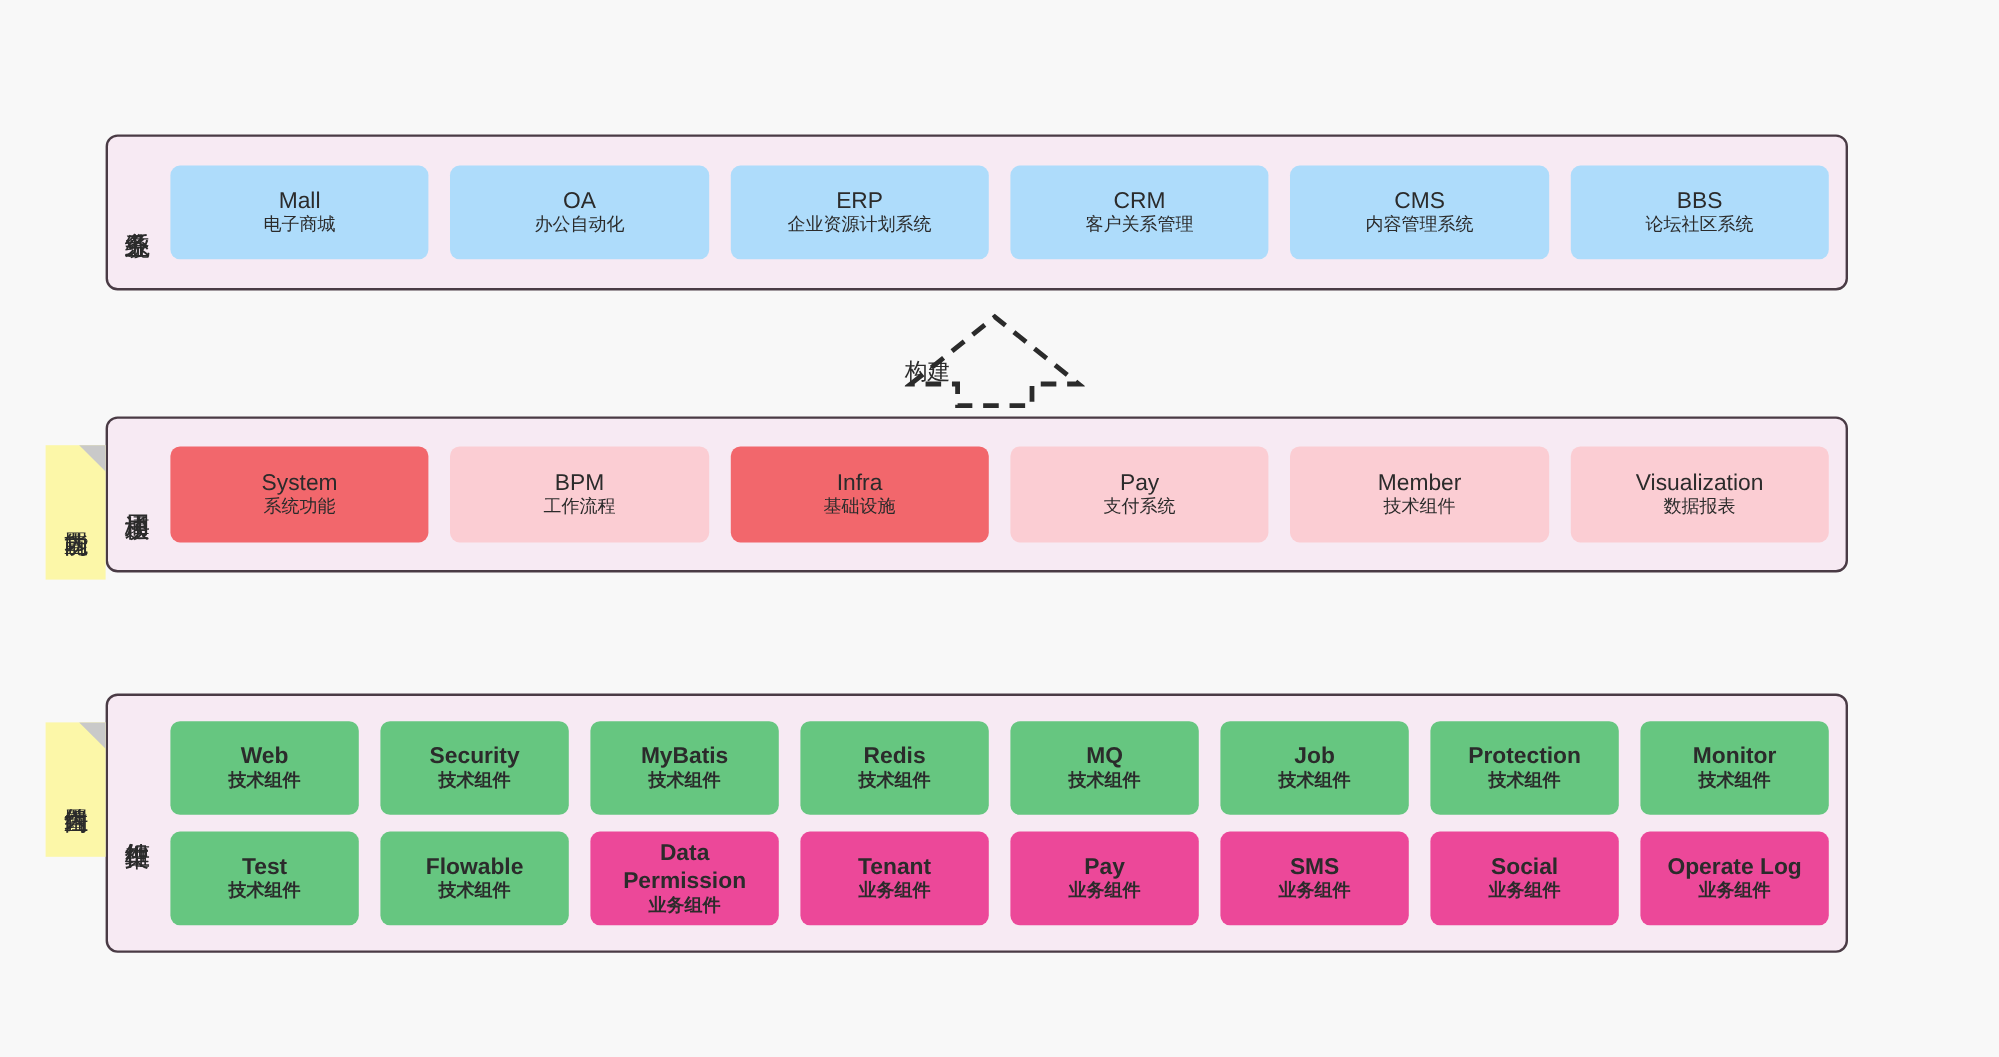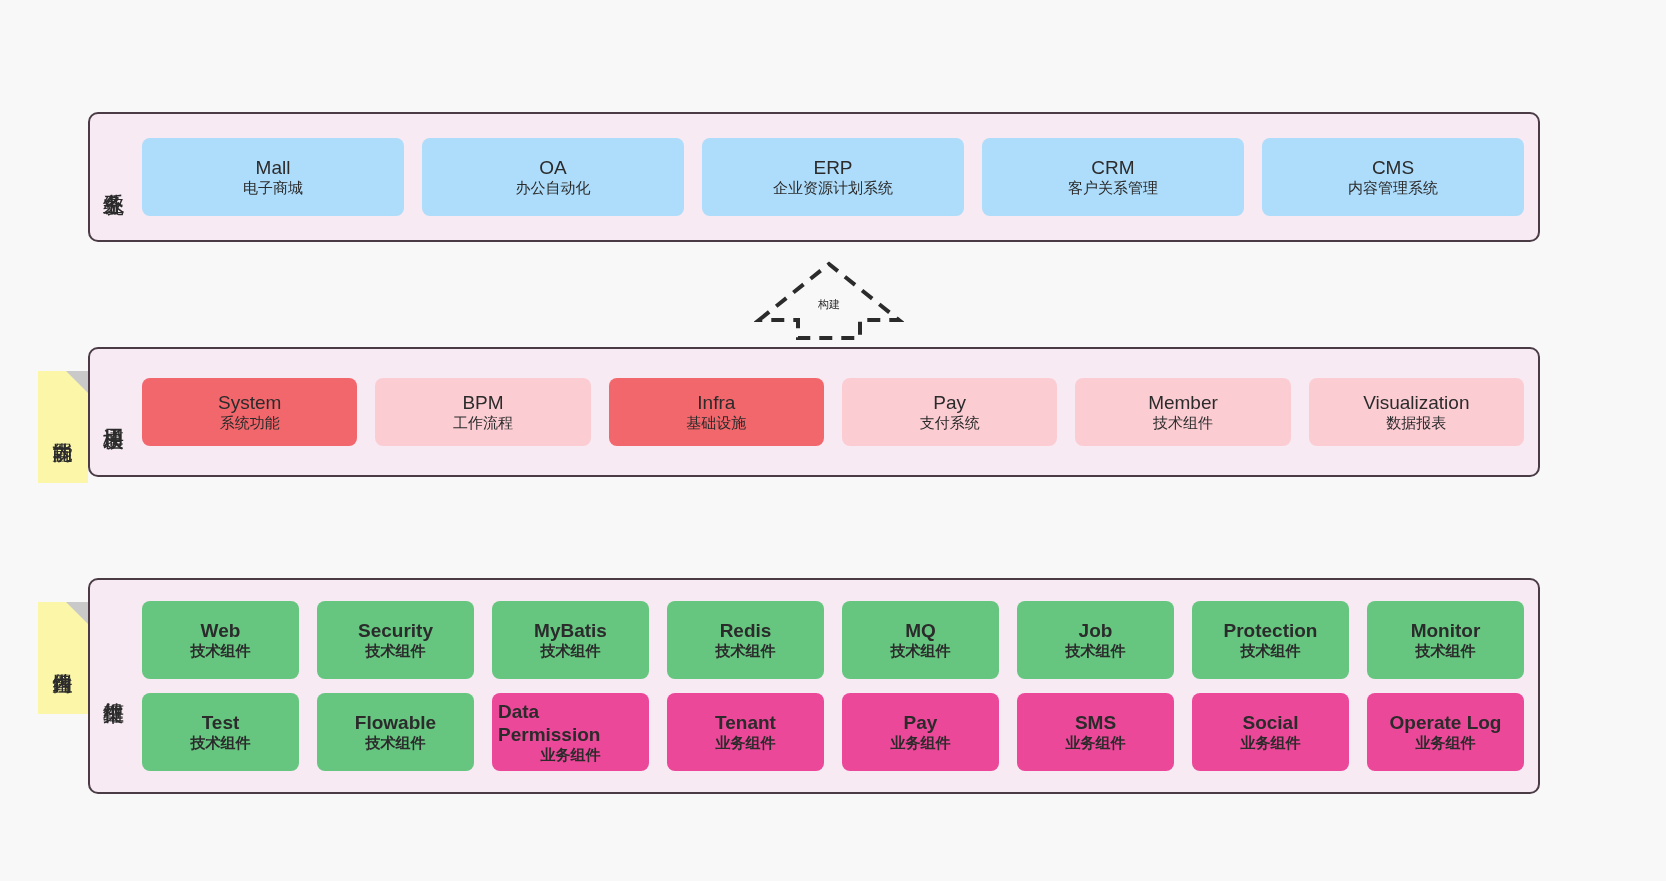--- a/index.html
+++ b/index.html
@@ -61,41 +61,42 @@
 
   
   .box {
     flex: 1 1 0;
     min-width: 0;
     border-radius: 8px;
     display: flex;
     flex-direction: column;
     align-items: center;
     justify-content: center;
+    text-align: center;
     color: #2b2b2b;
     line-height: 1.22;
     padding: 0 6px;
     user-select: none;
   }
   .box .t1 { font-size: 19px; }
   .box .t2 { font-size: 15px; }
 
   .blue   { background: #aedcfb; }
   .redd   { background: #f2676c; }
   .pinkl  { background: #fbcdd3; }
   .greend { background: #66c680; }
   .greenl { background: #ec4899; }
 
   
   #layer-business { left: 88px;  top: 112px; width: 1452px; height: 130px; }
   #layer-modules  { left: 88px;  top: 347px; width: 1452px; height: 130px; }
   #layer-frame    { left: 88px;  top: 578px; width: 1452px; height: 216px; }
 
   #layer-business .row { gap: 18px; height: 78px; }
-  #layer-modules  .row { gap: 18px; height: 68px; }
+  #layer-modules  .row { gap: 18px; height: 80px; }
   #layer-frame    .row { height: 78px; gap: 18px; }
 
   #layer-business .layer-body,
   #layer-modules  .layer-body { padding-left: 6px; }
   #layer-frame .layer-body { padding: 0 14px 0 6px; }
 
   
   .note {
     position: absolute;
     background: #fcf7a8;
@@ -119,22 +120,22 @@
   }
   #note-functions  { left: 38px; top: 371px; width: 50px; height: 112px; }
   #note-components { left: 38px; top: 602px; width: 50px; height: 112px; }
 
   
   .arrow { position: absolute; }
   .arrow .lbl {
     position: absolute;
     left: 0; right: 0;
     top: 41px;
-    text-align: center;
-    font-size: 11px;
+    text-align: left;
+    font-size: 19px;
     color: #2b2b2b;
     user-select: none;
     pointer-events: none;
   }
   #arrow-build     { left: 754px; top: 256px; width: 150px; height: 86px; }
   #arrow-implement { left: 769px; top: 487px; width: 150px; height: 86px; }
 </style>
 </head>
 <body>
 
@@ -156,20 +157,24 @@
           <span class="t1">ERP</span>
           <span class="t2">企业资源计划系统</span>
         </div>
         <div class="box blue">
           <span class="t1">CRM</span>
           <span class="t2">客户关系管理</span>
         </div>
         <div class="box blue">
           <span class="t1">CMS</span>
           <span class="t2">内容管理系统</span>
+        </div>
+        <div class="box blue">
+          <span class="t1">BBS</span>
+          <span class="t2">论坛社区系统</span>
         </div>
       </div>
     </div>
   </div>
 
   <div class="arrow" id="arrow-build">
     <svg width="150" height="86" viewBox="0 0 150 86">
       <path d="M 5 64 L 75 8 L 145 64 L 106 64 L 106 82 L 44 82 L 44 64 Z" fill="none" stroke="#2b2b2b" stroke-width="4" stroke-dasharray="13 9" stroke-linejoin="miter"></path>
     </svg>
     <div class="lbl">构建</div>

